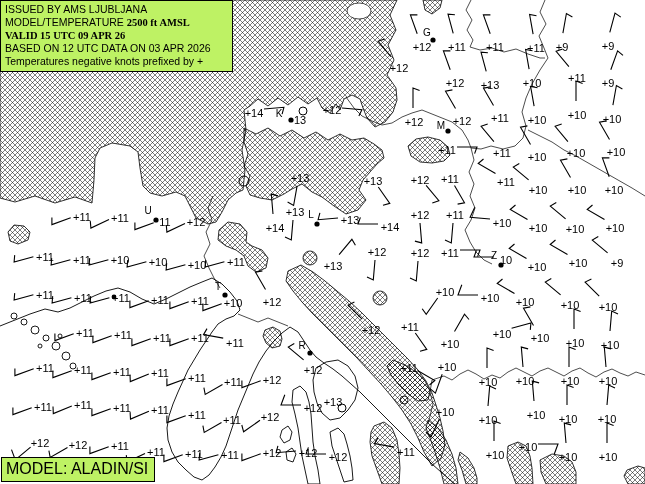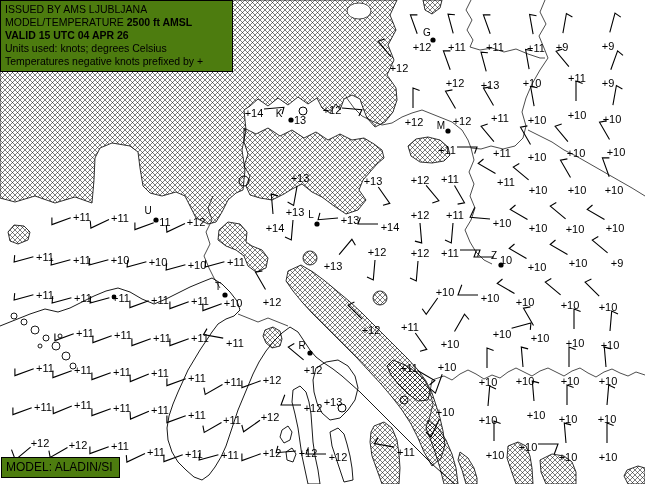--- a/index.html
+++ b/index.html
@@ -2,30 +2,30 @@
 <html><head>
 <meta charset="utf-8">
 <style>
   html,body{margin:0;padding:0;}
   body{
     width:645px;height:484px;position:relative;background:#ffffff;
     font-family:"Liberation Sans",sans-serif;overflow:hidden;
   }
   #map-svg{position:absolute;left:0;top:0;}
   .info-box{
-    position:absolute;background:#4d7c0f;border:1px solid #000;
+    position:absolute;background:#bef264;border:1px solid #000;
     color:#000;box-sizing:border-box;
   }
   #header-box{
     left:0;top:0;width:233px;padding:2px 4px 3px 4px;
     font-size:10.5px;line-height:13.1px;white-space:nowrap;
   }
-  #header-box .b{font-weight:bold;}
+  #header-box .b{font-weight:bold;font-family:Liberation Serif, serif;}
   #model-box{
-    left:1px;top:457px;padding:2px 6px 3px 4px;font-size:12px;
+    left:1px;top:457px;padding:2px 6px 3px 4px;font-size:16px;
   }
 </style>
 </head>
 <body>
 
 <svg id="map-svg" width="645" height="484" viewBox="0 0 645 484">
   <defs>
     <pattern id="xh" width="5" height="5" patternUnits="userSpaceOnUse">
       <path d="M0,0 L5,5 M5,0 L0,5" stroke="#000" stroke-width="0.5"></path>
     </pattern>
@@ -352,18 +352,18 @@
       <circle cx="114" cy="297" r="2.4" fill="#000"></circle>
       <circle cx="303" cy="111" r="4" fill="none" stroke="#000" stroke-width="1"></circle>
       <circle cx="342" cy="408" r="4" fill="none" stroke="#000" stroke-width="1"></circle>
       <circle cx="244" cy="181" r="5" fill="none" stroke="#000" stroke-width="1"></circle>
     </g>
 </svg>
 
 <div class="info-box" id="header-box">
   <div>ISSUED BY AMS LJUBLJANA</div>
   <div><span>MODEL/TEMPERATURE </span><span class="b">2500 ft AMSL</span></div>
-  <div class="b">VALID 15 UTC 04 APR 26</div>
-  <div>Units used: knots; degrees Celsius</div>
+  <div class="b">VALID 15 UTC 09 APR 26</div>
+  <div>BASED ON 12 UTC DATA ON 03 APR 2026</div>
   <div>Temperatures negative knots prefixed by +</div>
 </div>
 
 <div class="info-box" id="model-box">MODEL: ALADIN/SI</div>
 
 </body></html>

